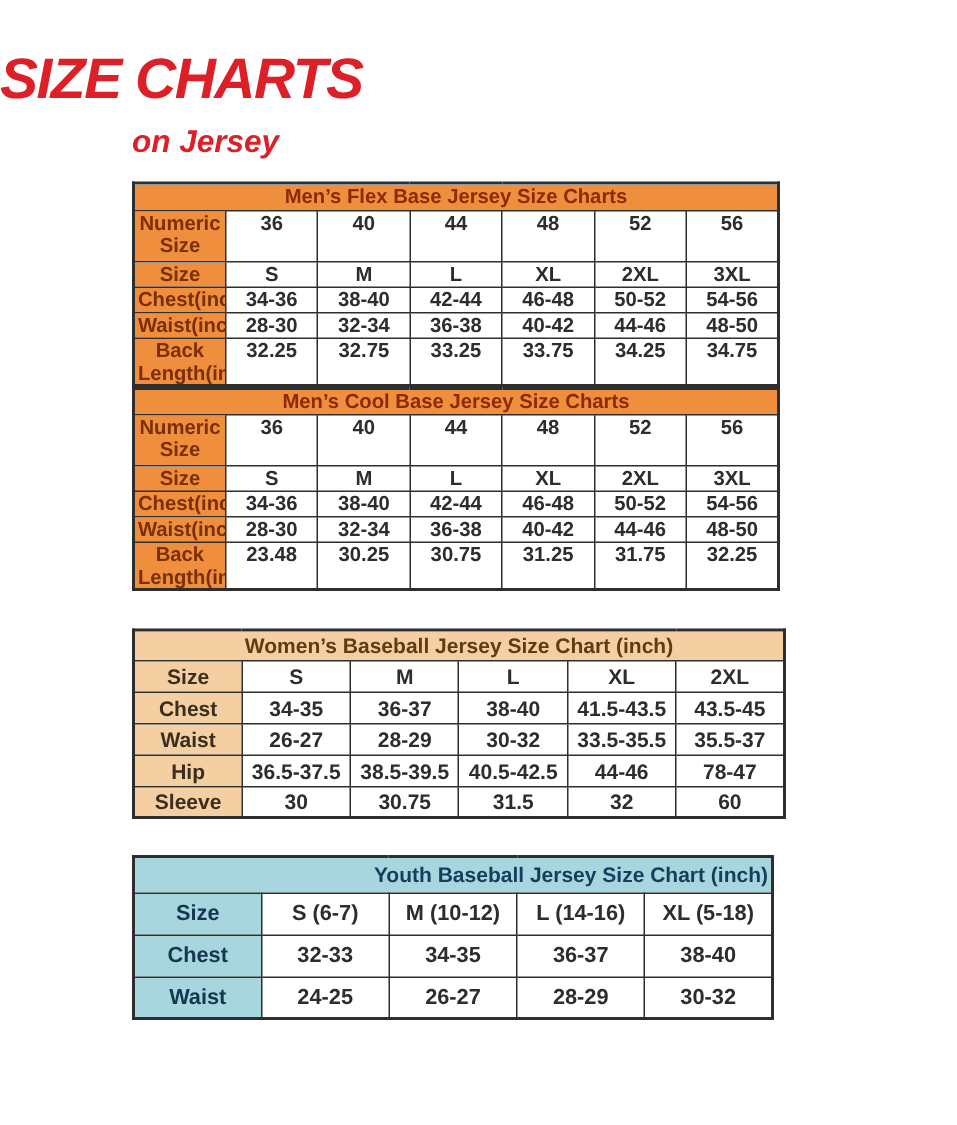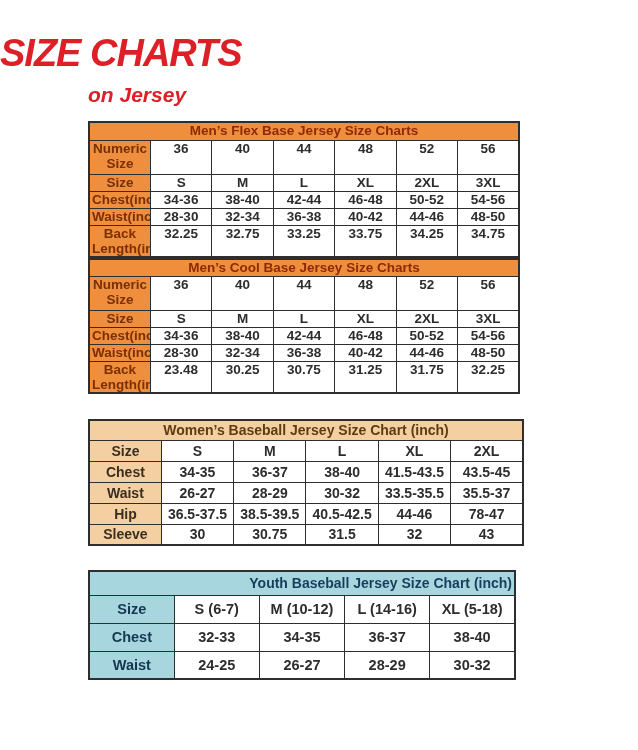--- a/index.html
+++ b/index.html
@@ -262,21 +262,21 @@
             <td class="value-cell">40.5-42.5</td>
             <td class="value-cell">44-46</td>
             <td class="value-cell">78-47</td>
           </tr>
           <tr>
             <td class="label-cell">Sleeve</td>
             <td class="value-cell">30</td>
             <td class="value-cell">30.75</td>
             <td class="value-cell">31.5</td>
             <td class="value-cell">32</td>
-            <td class="value-cell">43</td>
+            <td class="value-cell">60</td>
           </tr>
         </tbody>
       </table>
       <table class="size-table theme-blue t-youth">
         <tbody>
           <tr>
             <td colspan="5" class="title-cell">Youth Baseball Jersey Size Chart (inch)</td>
           </tr>
           <tr>
             <td class="label-cell">Size</td>

